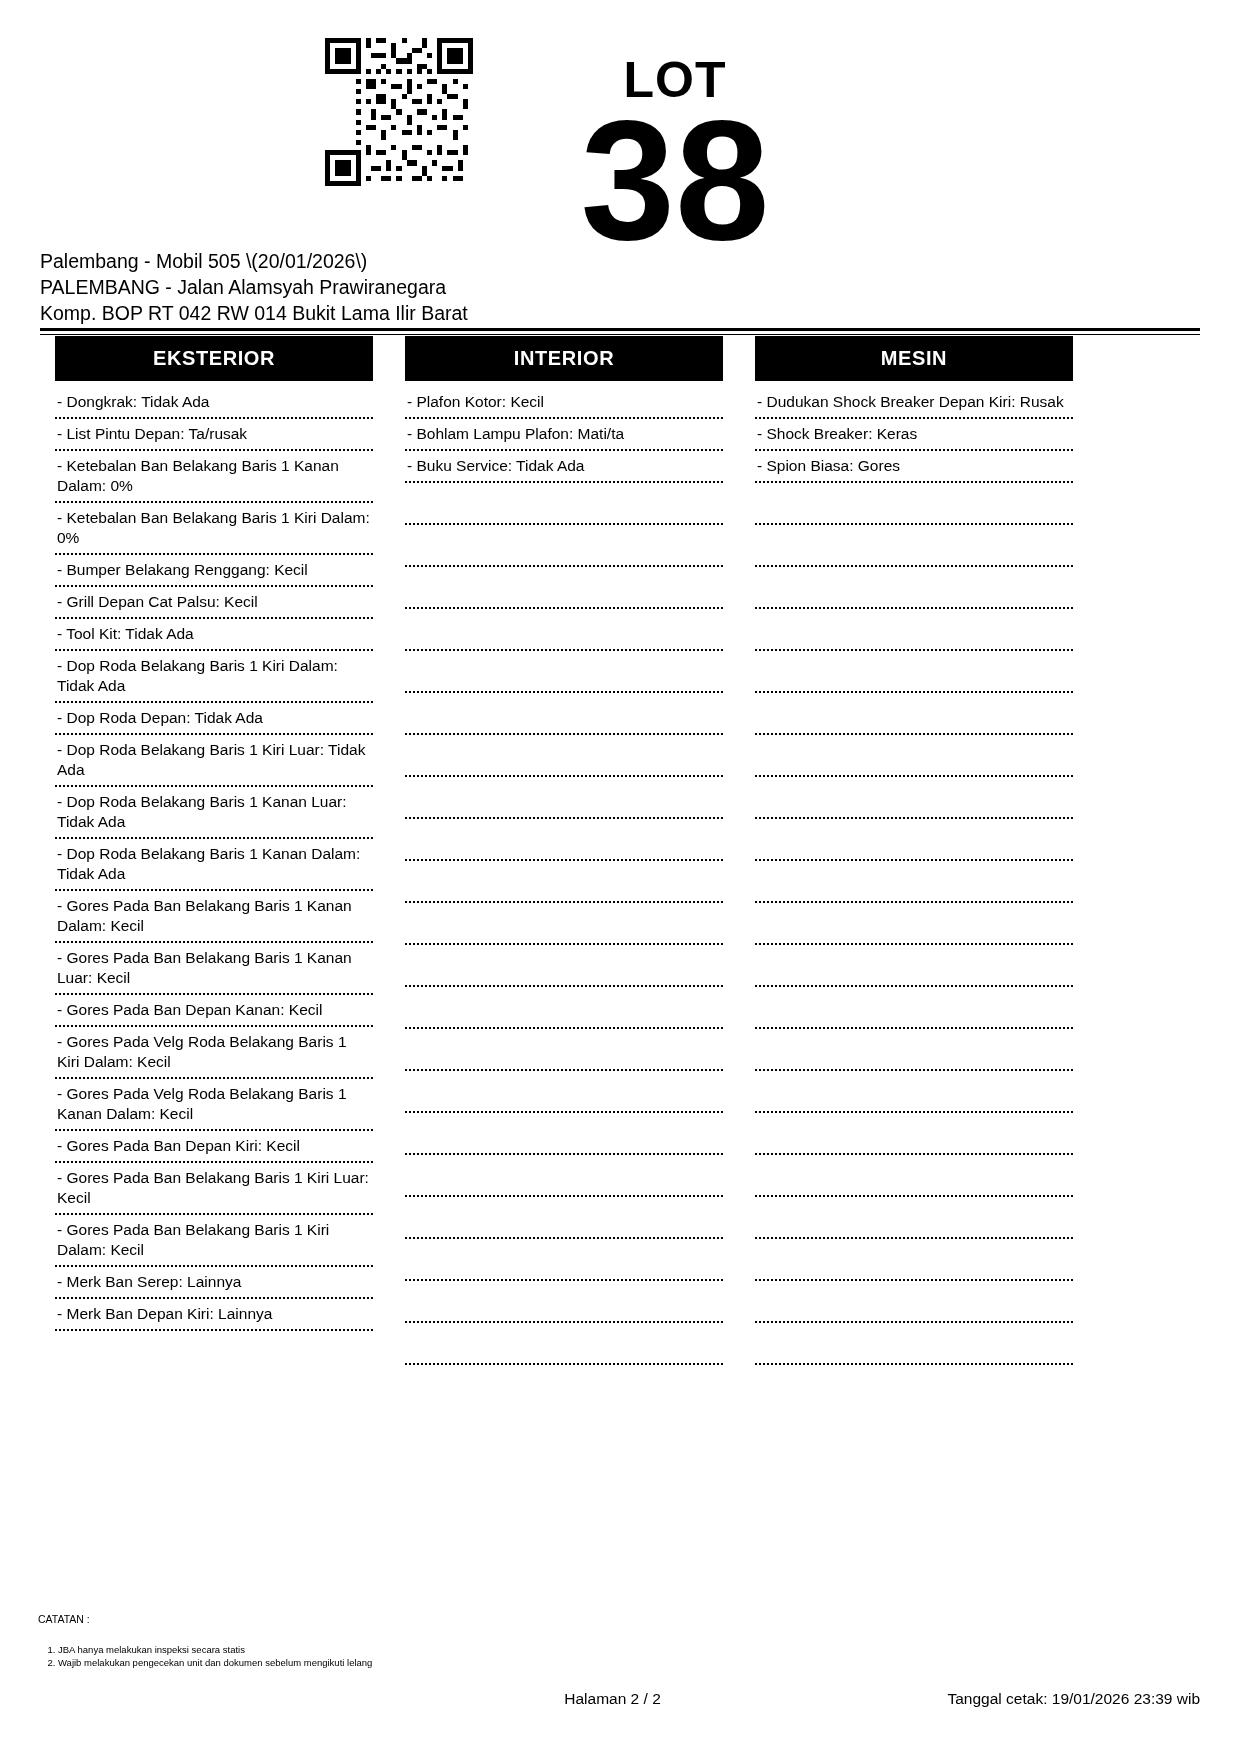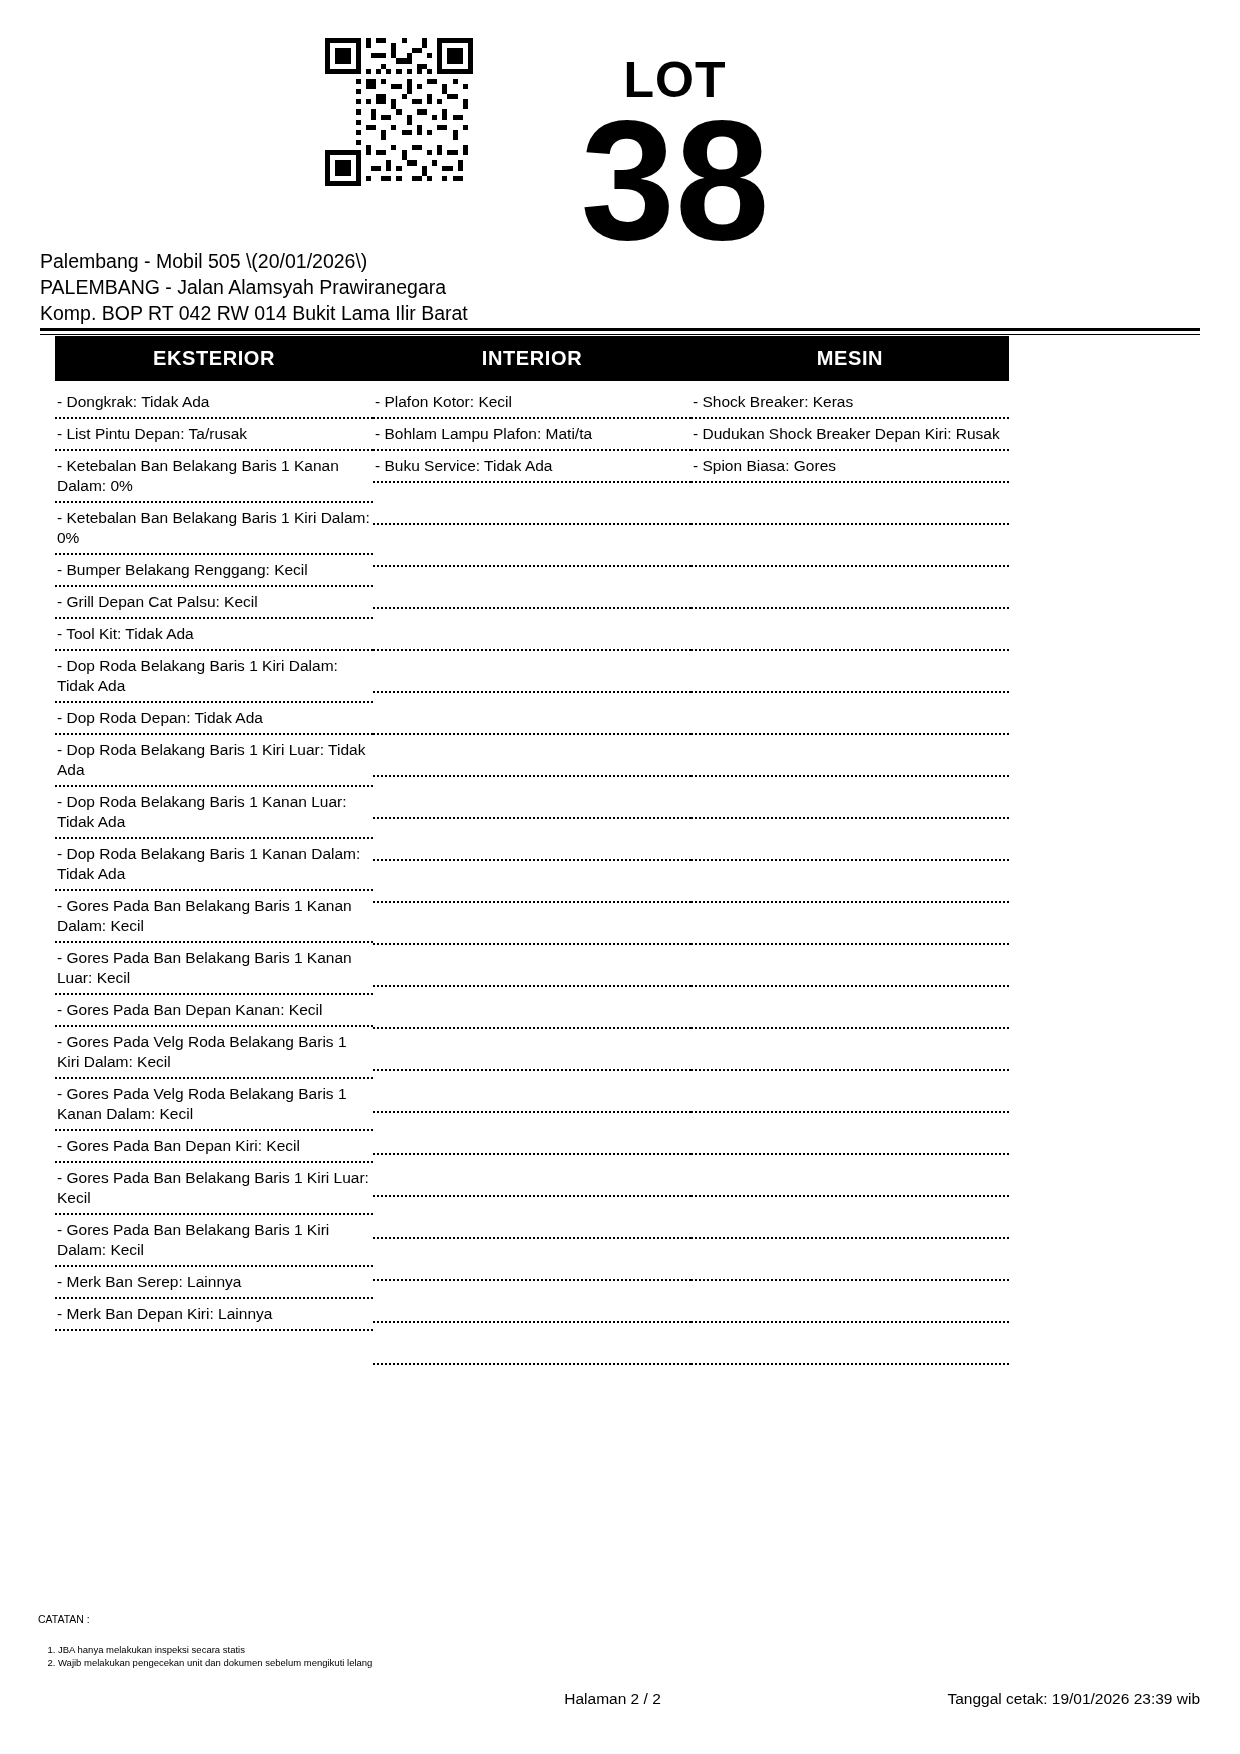--- a/index.html
+++ b/index.html
@@ -81,20 +81,21 @@
     border-top: 1.5px solid #000;
   }
 
   
   .columns {
     position: absolute;
     left: 55px;
     right: 40px;
     top: 336px;
     display: flex;
+    gap: 32px;
   }
   .col {
     width: 318px;
   }
   .col-title {
     background: #000;
     color: #fff;
     text-align: center;
     font-size: 20px;
     font-weight: bold;
@@ -342,22 +343,22 @@
           <div class="item empty">&nbsp;</div>
           <div class="item empty">&nbsp;</div>
           <div class="item empty">&nbsp;</div>
           <div class="item empty">&nbsp;</div>
         </div>
     </div>
 
     <div class="col">
       <div class="col-title">MESIN</div>
       <div class="items">
+          <div class="item">- Dudukan Shock Breaker Depan Kiri: Rusak</div>
           <div class="item">- Shock Breaker: Keras</div>
-          <div class="item">- Dudukan Shock Breaker Depan Kiri: Rusak</div>
           <div class="item">- Spion Biasa: Gores</div>
           <div class="item empty">&nbsp;</div>
           <div class="item empty">&nbsp;</div>
           <div class="item empty">&nbsp;</div>
           <div class="item empty">&nbsp;</div>
           <div class="item empty">&nbsp;</div>
           <div class="item empty">&nbsp;</div>
           <div class="item empty">&nbsp;</div>
           <div class="item empty">&nbsp;</div>
           <div class="item empty">&nbsp;</div>

